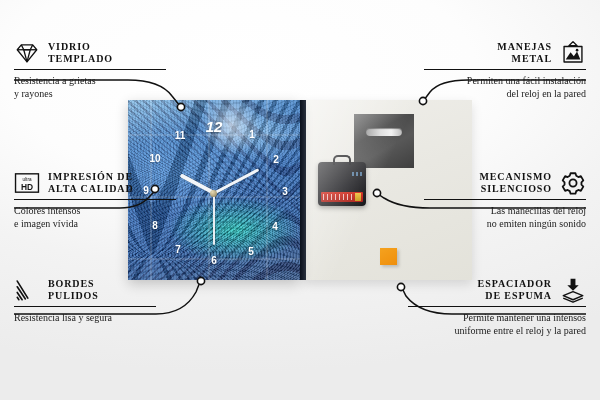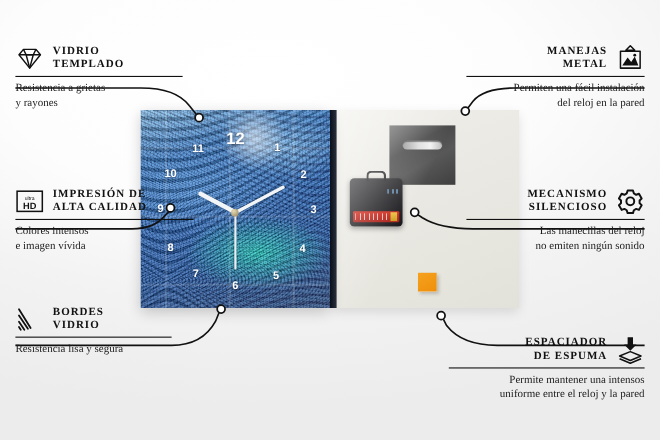--- a/index.html
+++ b/index.html
@@ -213,21 +213,21 @@
       <div class="spacer"></div>
     </div>
 
     <div class="clock-edge"></div>
 
     <div class="clock">
       <div class="clock-wave"></div>
       <div class="clock-grid"></div>
       <div class="clock-glow"></div>
 
-      <span class="num" style="left:86px;  top:26px;  font-size:15px;">12</span>
+      <span class="num" style="left:86px;  top:26px;  font-size:15px;font-style:italic;">12</span>
       <span class="num" style="left:124px; top:35px;">1</span>
       <span class="num" style="left:148px; top:60px;">2</span>
       <span class="num" style="left:157px; top:92px;">3</span>
       <span class="num" style="left:147px; top:127px;">4</span>
       <span class="num" style="left:123px; top:152px;">5</span>
       <span class="num" style="left:86px;  top:161px;">6</span>
       <span class="num" style="left:50px;  top:150px;">7</span>
       <span class="num" style="left:27px;  top:126px;">8</span>
       <span class="num" style="left:18px;  top:91px;">9</span>
       <span class="num" style="left:27px;  top:59px;">10</span>
@@ -303,21 +303,21 @@
         <svg viewBox="0 0 32 32">
             <g stroke="#111" stroke-width="2" stroke-linecap="round">
           <path d="M4 5 L17 26"></path>
               <path d="M4 12 L14 27"></path>
               <path d="M4 19 L10 28"></path>
               <path d="M4 25 L6 28"></path>
         </g>
           </svg>
       </span>
       <div class="feat-title">BORDES
-VIDRIO</div>
+PULIDOS</div>
     </div>
     <div class="feat-rule" style="width:142px;"></div>
     <div class="feat-sub">Resistencia lisa y segura</div>
   </div>
 
   <div class="feature right" style="right:14px; top:170px; width:162px;">
     <div class="feat-head">
       <div class="feat-title">MECANISMO
 SILENCIOSO</div>
       <span class="icon">
@@ -347,21 +347,21 @@
           <circle cx="21" cy="12.5" r="1.6" fill="#111" stroke="none"></circle>
         </g>
           </svg>
       </span>
     </div>
     <div class="feat-rule" style="width:162px; margin-left:auto;"></div>
     <div class="feat-sub">Permiten una fácil instalación
 del reloj en la pared</div>
   </div>
 
-  <div class="feature right" style="right:14px; top:277px; width:178px;margin-top:28px;">
+  <div class="feature right" style="right:14px; top:277px; width:178px;">
     <div class="feat-head">
       <div class="feat-title">ESPACIADOR
 DE ESPUMA</div>
       <span class="icon">
         <svg viewBox="0 0 32 32">
             <g fill="none" stroke="#111" stroke-width="1.7" stroke-linejoin="round">
           <path d="M13 2 h6 v8 h4 l-7 7 -7-7 h4 Z" fill="#111" stroke="none"></path>
           <path d="M16 18 L28 23 L16 28 L4 23 Z"></path>
           <path d="M4 26 L16 31 L28 26"></path>
         </g>

